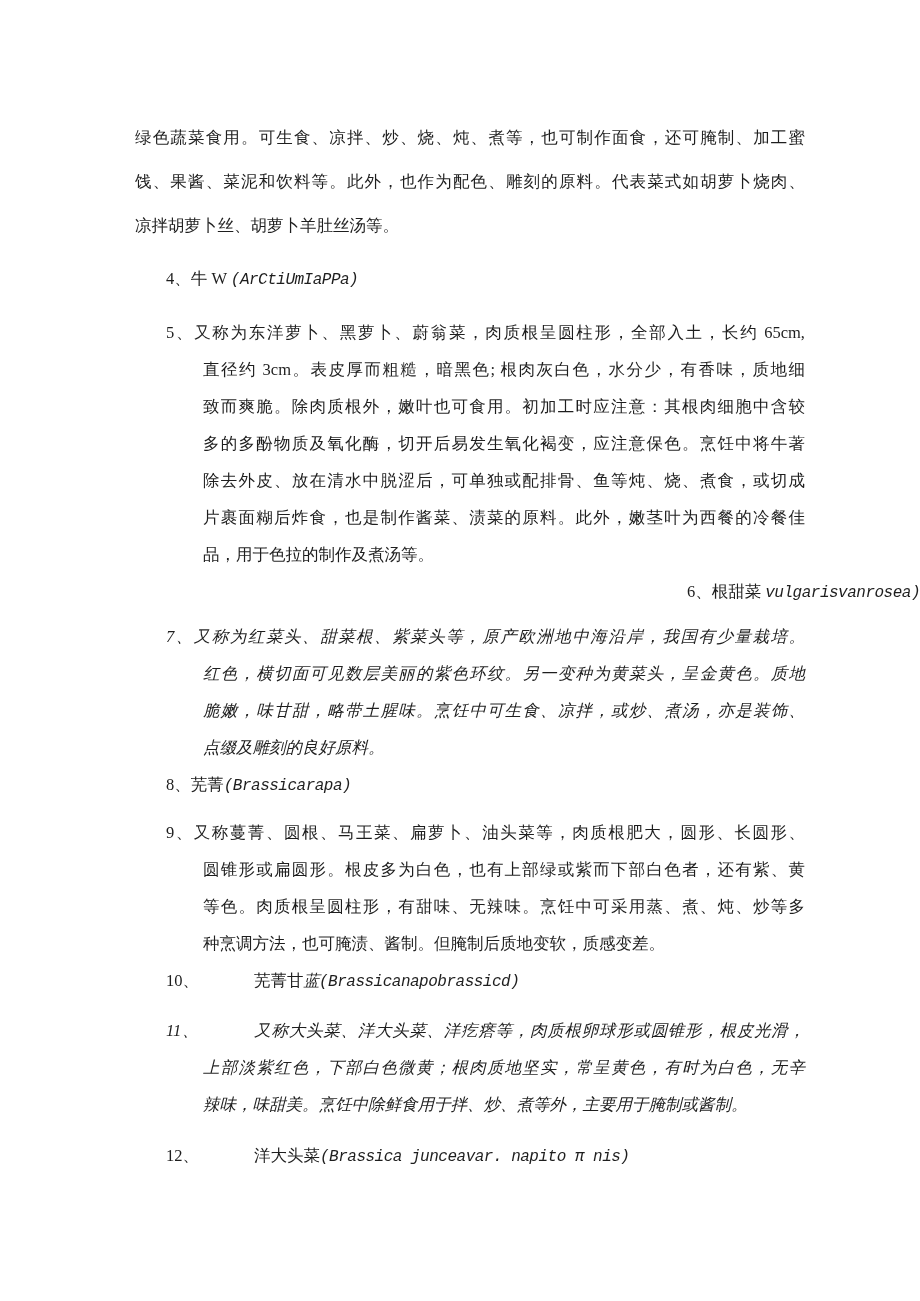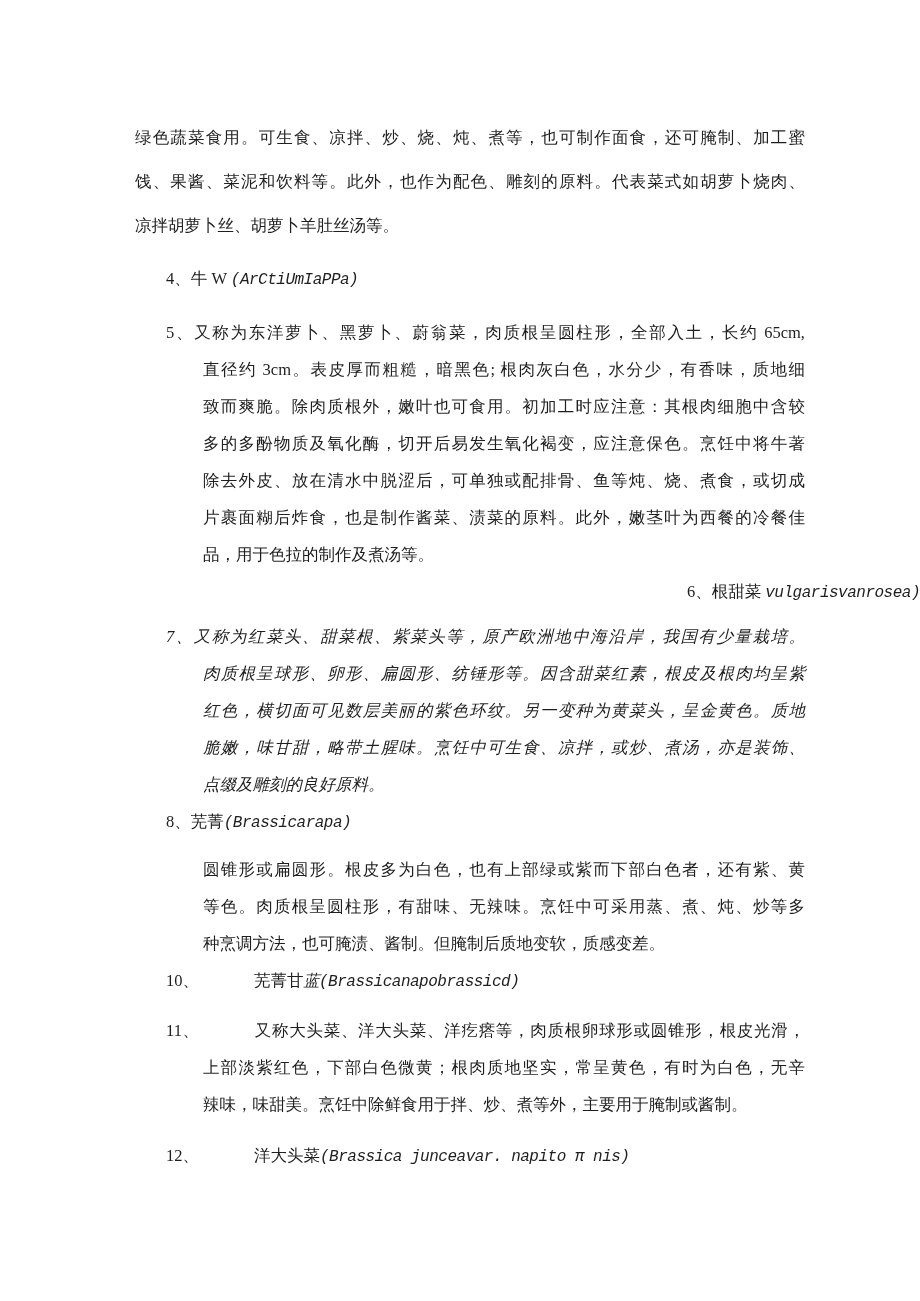--- a/index.html
+++ b/index.html
@@ -63,32 +63,32 @@
         <div class="line cont">直径约 3cm。表皮厚而粗糙，暗黑色; 根肉灰白色，水分少，有香味，质地细</div>
         <div class="line cont">致而爽脆。除肉质根外，嫩叶也可食用。初加工时应注意：其根肉细胞中含较</div>
         <div class="line cont">多的多酚物质及氧化酶，切开后易发生氧化褐变，应注意保色。烹饪中将牛著</div>
         <div class="line cont">除去外皮、放在清水中脱涩后，可单独或配排骨、鱼等炖、烧、煮食，或切成</div>
         <div class="line cont">片裹面糊后炸食，也是制作酱菜、渍菜的原料。此外，嫩茎叶为西餐的冷餐佳</div>
         <div class="line noj cont">品，用于色拉的制作及煮汤等。</div>
       </div>
       <div class="heading" style="margin-top: 0px; text-align: right;"><span class="num">6、</span><span>根甜菜 </span><span class="latin">vulgarisvanrosea)</span></div>
       <div class="para" style="margin-top: 8px; font-style: italic;">
         <div class="line first"><span class="num">7、</span><span>又称为红菜头、甜菜根、紫菜头等，原产欧洲地中海沿岸，我国有少量栽培。</span></div>
-        <div class="line cont">肉质根呈球形、卵形、扁圆形、纺锤形等。因含甜菜红素，根皮及根肉均呈紫</div>
         <div class="line cont">红色，横切面可见数层美丽的紫色环纹。另一变种为黄菜头，呈金黄色。质地</div>
         <div class="line cont">脆嫩，味甘甜，略带土腥味。烹饪中可生食、凉拌，或炒、煮汤，亦是装饰、</div>
         <div class="line noj cont">点缀及雕刻的良好原料。</div>
       </div>
       <div class="heading" style="margin-top: 0px;"><span class="num">8、</span><span>芜菁</span><span class="latin">(Brassicarapa)</span></div>
       <div class="para" style="margin-top: 11px;">
+        <div class="line first"><span class="num">9、</span><span>又称蔓菁、圆根、马王菜、扁萝卜、油头菜等，肉质根肥大，圆形、长圆形、</span></div>
         <div class="line cont">圆锥形或扁圆形。根皮多为白色，也有上部绿或紫而下部白色者，还有紫、黄</div>
         <div class="line cont">等色。肉质根呈圆柱形，有甜味、无辣味。烹饪中可采用蒸、煮、炖、炒等多</div>
         <div class="line noj cont">种烹调方法，也可腌渍、酱制。但腌制后质地变软，质感变差。</div>
       </div>
       <div class="heading" style="margin-top: 0px;"><span class="num tab">10、</span><span>芜菁甘</span><span class="latin">蓝(Brassicanapobrassicd)</span></div>
-      <div class="para" style="margin-top: 13px;">
+      <div class="para" style="margin-top: 13px; font-style: italic;">
         <div class="line first"><span class="num tab">11、</span><span>又称大头菜、洋大头菜、洋疙瘩等，肉质根卵球形或圆锥形，根皮光滑，</span></div>
         <div class="line cont">上部淡紫红色，下部白色微黄；根肉质地坚实，常呈黄色，有时为白色，无辛</div>
         <div class="line noj cont">辣味，味甜美。烹饪中除鲜食用于拌、炒、煮等外，主要用于腌制或酱制。</div>
       </div>
       <div class="heading" style="margin-top: 14px;"><span class="num tab">12、</span><span>洋大头菜</span><span class="latin">(Brassica junceavar. napito π nis)</span></div>
     </div>
 </div>
 
 </body></html>

